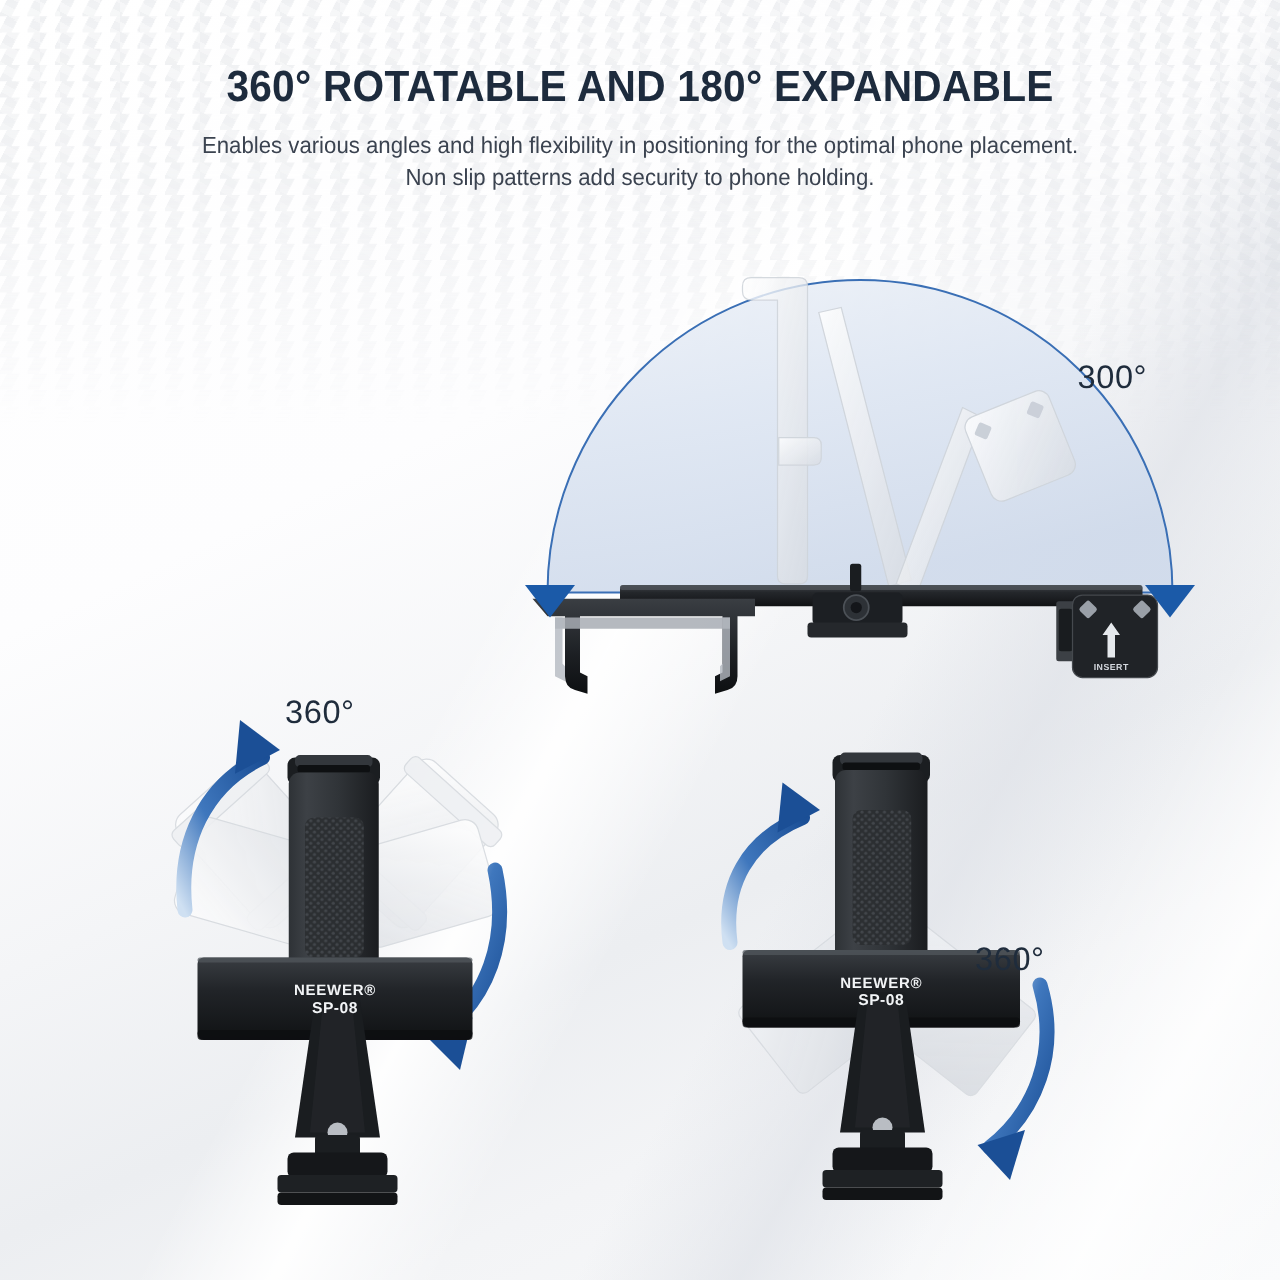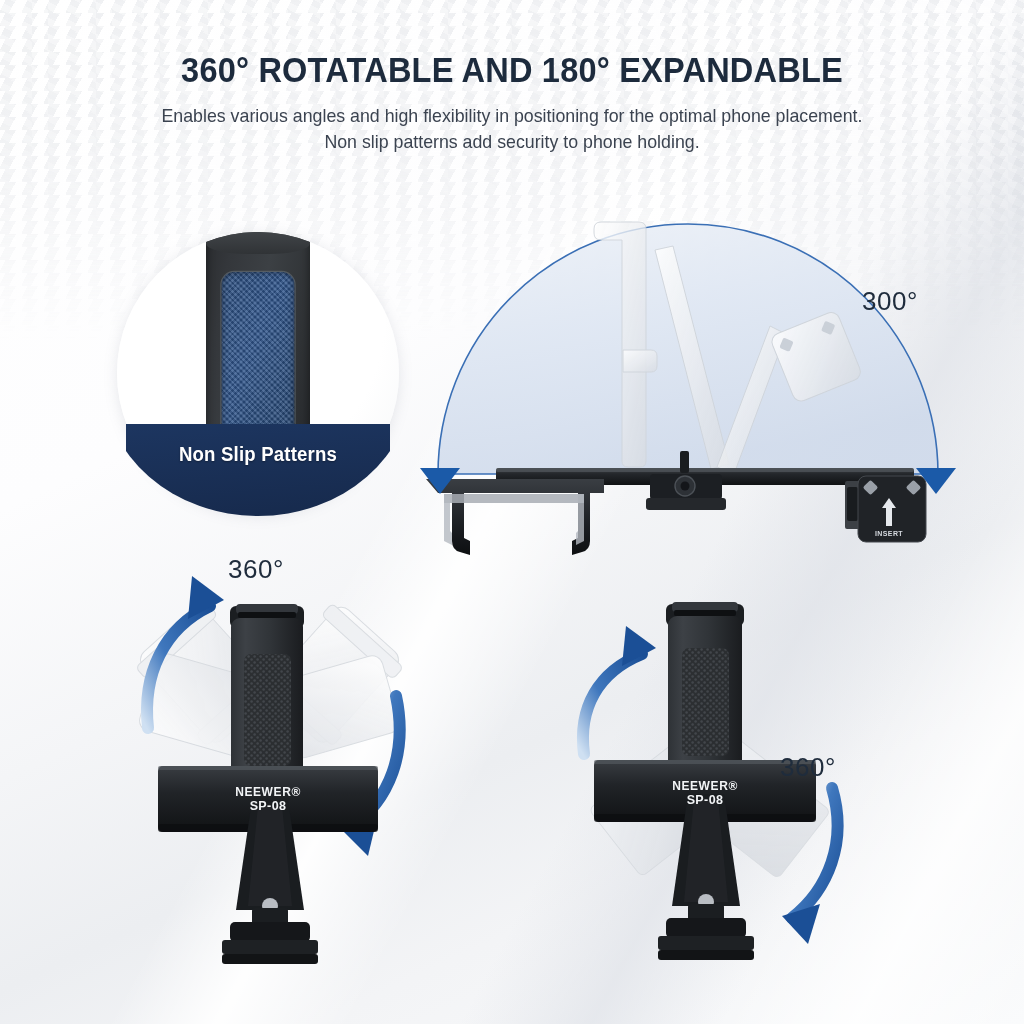--- a/index.html
+++ b/index.html
@@ -144,30 +144,20 @@
   <div class="bg-dots2"></div>
 
   <div class="header">
     <div class="title">360° ROTATABLE AND 180° EXPANDABLE</div>
     <div class="subline">
       <span>Enables various angles and high flexibility in positioning for the optimal phone placement.</span>
       <span class="l2">Non slip patterns add security to phone holding.</span>
     </div>
   </div>
 
-  <div class="callout">
-    <div class="callout-circle">
-      <div class="grip-pad">
-        <div class="grip-blue"></div>
-      </div>
-    </div>
-    <div class="callout-band">
-      <div class="callout-band-txt">Non Slip Patterns</div>
-    </div>
-  </div>
 
   <div class="blk180">
     <svg width="540" height="370" viewBox="0 0 540 370">
       <defs>
         <linearGradient id="arcFill" x1="0" y1="0" x2="0.35" y2="1">
           <stop offset="0%" stop-color="#eef2f8" stop-opacity="0.95"></stop>
           <stop offset="45%" stop-color="#dfe7f3" stop-opacity="0.95"></stop>
           <stop offset="100%" stop-color="#cfdaeb" stop-opacity="0.9"></stop>
         </linearGradient>
         <linearGradient id="barGrad" x1="0" y1="0" x2="0" y2="1">

